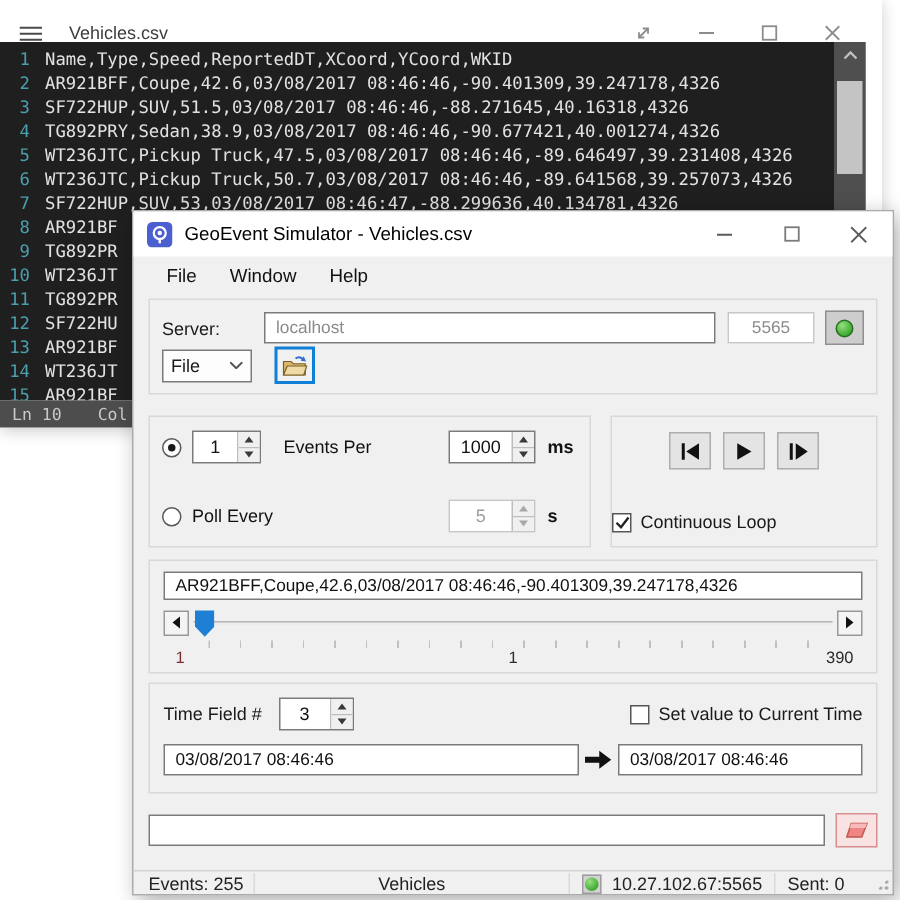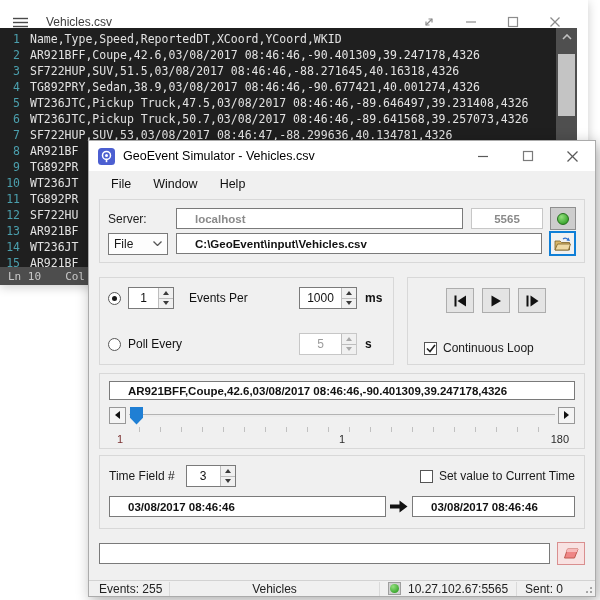--- a/index.html
+++ b/index.html
@@ -38,31 +38,31 @@
   .app-icon { margin-right:8px; display:flex; }
   .sim-title { font-size:12.5px; color:#000000; }
   .sim-controls { margin-left:auto; display:flex; height:100%; }
   .sim-ctrl { width:45px; display:flex; align-items:center; justify-content:center; }
   .sim-menubar { height:26px; flex:none; display:flex; align-items:center; padding-left:11px; }
   .menu-item { padding:0 11px; font-size:12.5px; color:#111; }
   .sim-content { flex:1; padding:0 10px; }
   .groupbox { border:1px solid #d8d8d8; }
 
   .field { border:1px solid #7a7a7a; background:#fff; height:21px; font-size:11.5px;
-           padding:0 18px; display:flex; align-items:center; overflow:hidden; white-space:nowrap;font-weight:bold; }
+           padding:0 7px; display:flex; align-items:center; overflow:hidden; white-space:nowrap; }
   .field.dim { color:#8a8a8a; }
   .field.litborder { border-color:#c7c7c7; }
 
   
   .server-group { margin-top:2px; height:64px; padding:7px 8px;
                   display:flex; flex-direction:column; justify-content:space-between; }
   .srow { display:flex; align-items:center; height:23px; }
   .server-label { width:68px; font-size:12px; }
   .host-field { flex:1; }
-  .port-field { width:72px; margin-left:8px; justify-content:center; }
+  .port-field { width:58px; margin-left:8px; justify-content:center; }
   .icon-btn { margin-left:7px; display:flex; align-items:center; justify-content:center; flex:none; }
   .connect-btn { width:26px; height:23px; background:#cdcdcd; border:1px solid #8f8f8f; }
   .green-dot { width:12px; height:12px; border-radius:50%;
                background:radial-gradient(circle at 35% 30%, #94e07e, #3aa62e 75%);
                border:1px solid #27701f; }
   .type-select { width:60px; height:22px; margin-right:8px; border:1px solid #7a7a7a; background:#fdfdfd;
                  display:flex; align-items:center; justify-content:space-between; padding:0 5px; font-size:12px; }
   .path-field { flex:1; color:#111; }
   .browse-btn { width:27px; height:25px; border:2px solid #0f7fd7; background:#f1f1f1; }
 
@@ -82,21 +82,21 @@
   .tri-down { width:0; height:0; border-left:3px solid transparent; border-right:3px solid transparent; border-top:4px solid #3a3a3a; }
   .spinner.disabled { border-color:#c7c7c7; }
   .spinner.disabled .spin-val { color:#9c9c9c; }
   .spinner.disabled .tri-up { border-bottom-color:#a8a8a8; }
   .spinner.disabled .tri-down { border-top-color:#a8a8a8; }
   .w46 { width:46px; } .w58 { width:58px; margin-left:auto; } .w50 { width:50px; }
   .unit { width:20px; margin-left:8px; font-weight:bold; color:#111; }
   .unit.dim { color:#9c9c9c; font-weight:normal; }
   .rate-label { color:#111; }
 
-  .playback-group { flex:1; height:88px; padding:10px 16px 9px;
+  .playback-group { flex:1; height:88px; padding:10px 0 9px;
                     display:flex; flex-direction:column; justify-content:space-between; }
   .pb-buttons { display:flex; gap:8px; justify-content:center; }
   .pb-btn { width:28px; height:25px; background:#e4e4e4; border:1px solid #adadad;
             display:flex; align-items:center; justify-content:center; }
   .loop-row { display:flex; align-items:center; gap:6px; font-size:12px; }
   .checkbox { width:13px; height:13px; border:1px solid #555; background:#fff; flex:none;
               display:flex; align-items:center; justify-content:center; }
 
   
   .event-group { margin-top:8px; height:76px; padding:7px 9px; }
@@ -127,21 +127,21 @@
   .time-arrow { margin:0 4px; display:flex; }
   .time-to { width:163px; color:#111; }
 
   
   .progress-row { margin-top:13px; display:flex; align-items:center; }
   .progress-field { flex:1; height:21px; }
   .clear-btn { width:28px; height:23px; border:1px solid #d98f8f; background:#f8e2e2; }
 
   
   .sim-statusbar { flex:none; height:16px; border-top:1px solid #d2d2d2; display:flex;
-                   align-items:center; font-size:12px; color:#222; }
+                   align-items:flex-end; font-size:12px; color:#222; }
   .sb-seg { display:flex; align-items:center; border-right:1px solid #dadada; }
   .seg-events { width:81px; padding-left:10px; }
   .seg-stream { flex:1; justify-content:center; }
   .seg-conn { width:137px; padding-left:8px; gap:7px; }
   .seg-sent { width:78px; padding-left:8px; border-right:none; position:relative; }
   .mini-led { width:13px; height:13px; background:#d2d2d2; border:1px solid #9e9e9e;
               display:flex; align-items:center; justify-content:center; flex:none; }
   .mini-led i { width:9px; height:9px; border-radius:50%; display:block;
                 background:radial-gradient(circle at 35% 30%, #94e07e, #3aa62e 75%); }
   .grip { position:absolute; right:2px; bottom:2px; width:9px; height:9px;
@@ -263,21 +263,20 @@
           <span class="green-dot"></span>
         </div>
       </div>
       <div class="srow">
         <div class="type-select">
           <span>File</span>
           <svg width="9" height="5">
               <polyline points="0.5,0.5 4.5,4.5 8.5,0.5" fill="none" stroke="#555" stroke-width="1.3"></polyline>
             </svg>
         </div>
-        <div class="field path-field">C:\GeoEvent\input\Vehicles.csv</div>
         <div class="icon-btn browse-btn">
           <svg width="17" height="14">
             <path d="M9,2 q2.5,-2 5,0.5" fill="none" stroke="#2f6fd0" stroke-width="1.3"></path>
             <polygon points="14.5,0.5 16,4 12.5,3.5" fill="#2f6fd0"></polygon>
             <path d="M1,4 h5 l1.5,1.5 h8 v7.5 h-14.5 z" fill="#dbb76b" stroke="#7a6026" stroke-width="0.8"></path>
             <polygon points="1,13 3.5,7 16.5,7 14.5,13" fill="#efd9a4" stroke="#7a6026" stroke-width="0.8"></polygon>
           </svg>
         </div>
       </div>
     </div>
@@ -371,21 +370,21 @@
           <span class="sl-thumb"></span>
         </div>
         <span class="sl-btn">
             <i class="tri-right"></i>
           </span>
       </div>
       <div class="tick-row"></div>
       <div class="slabel-row">
         <span class="sl-min">1</span>
         <span class="sl-mid">1</span>
-        <span class="sl-max">180</span>
+        <span class="sl-max">390</span>
       </div>
     </div>
 
     <div class="groupbox time-group">
       <div class="time-row1">
         <span class="tf-label">Time Field #</span>
         <div class="spinner w50">
           <span class="spin-val">3</span>
           <span class="spin-btns">
               <span class="spin-up">

